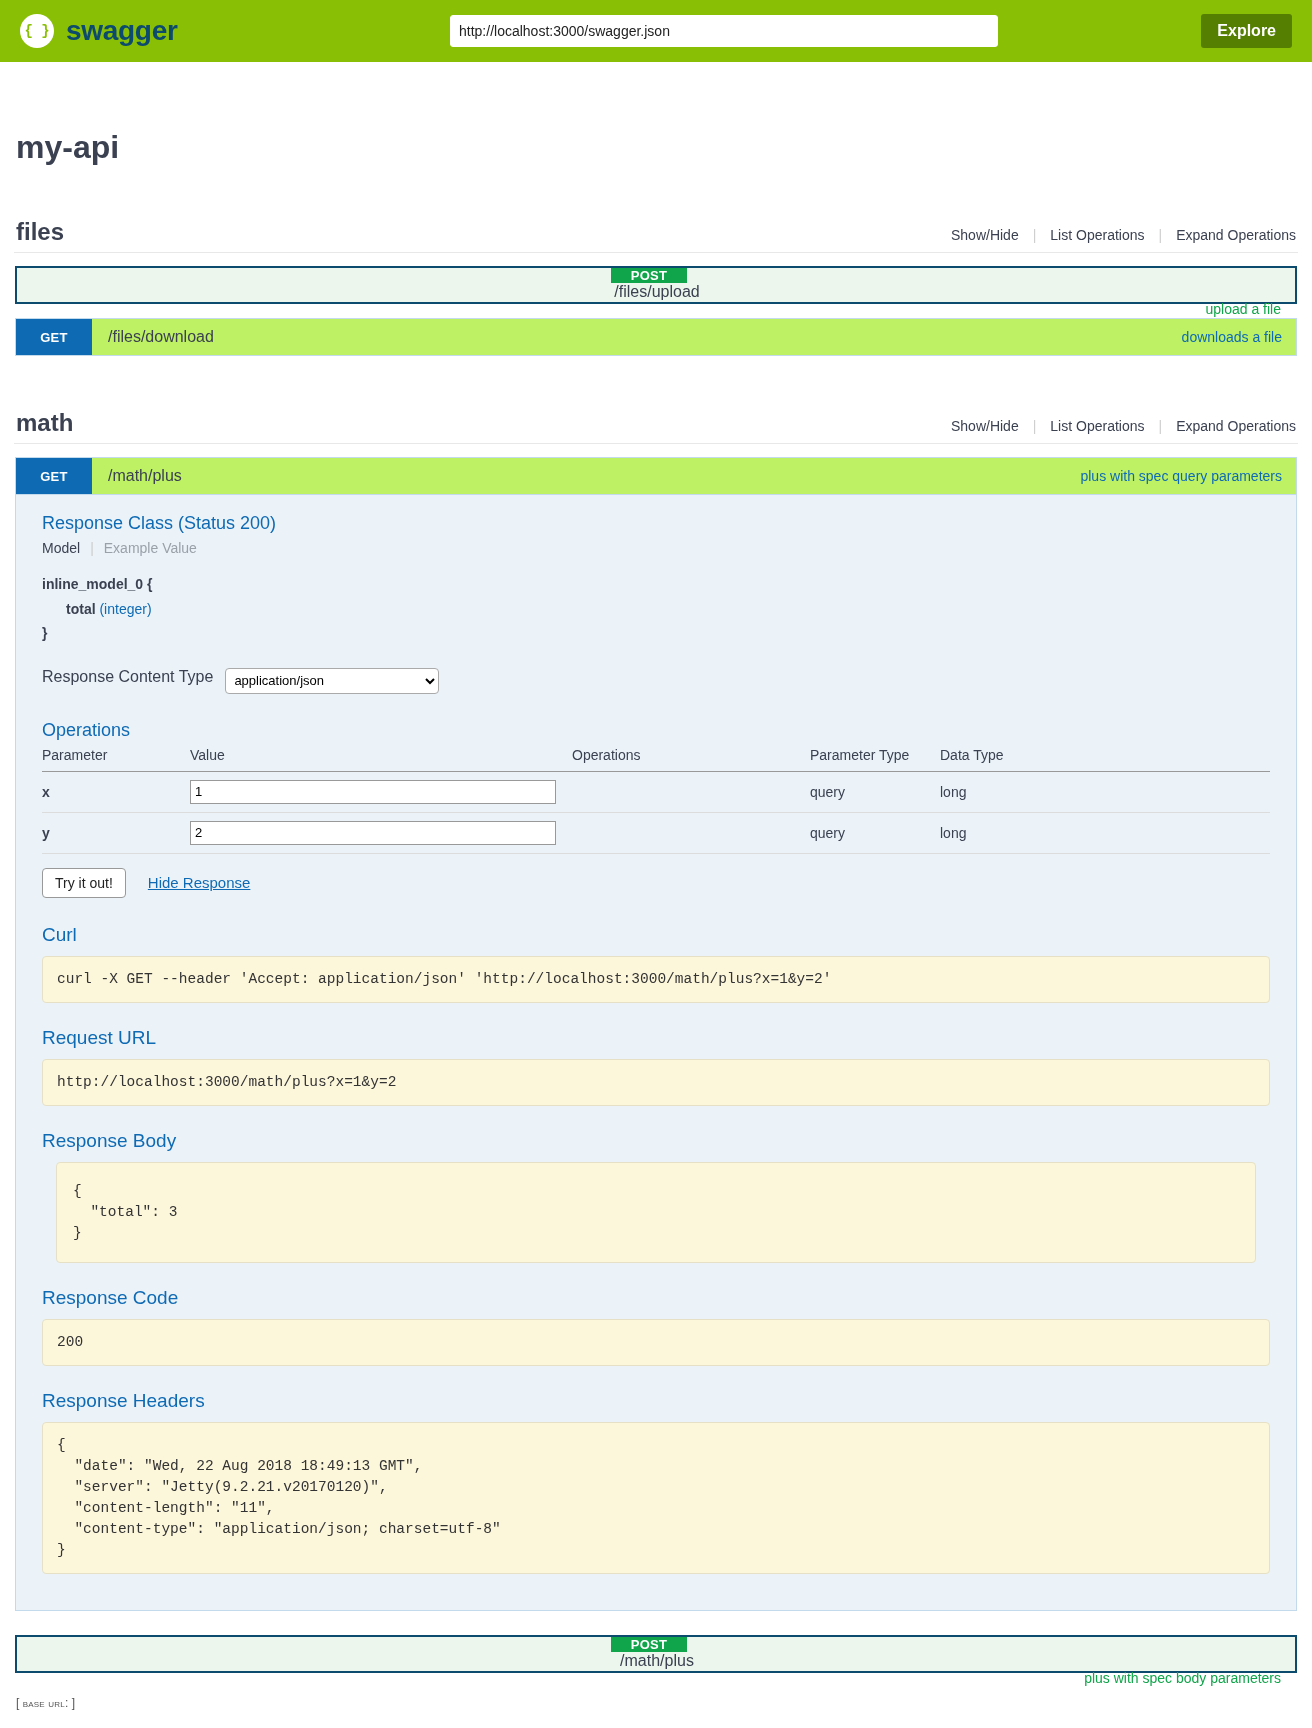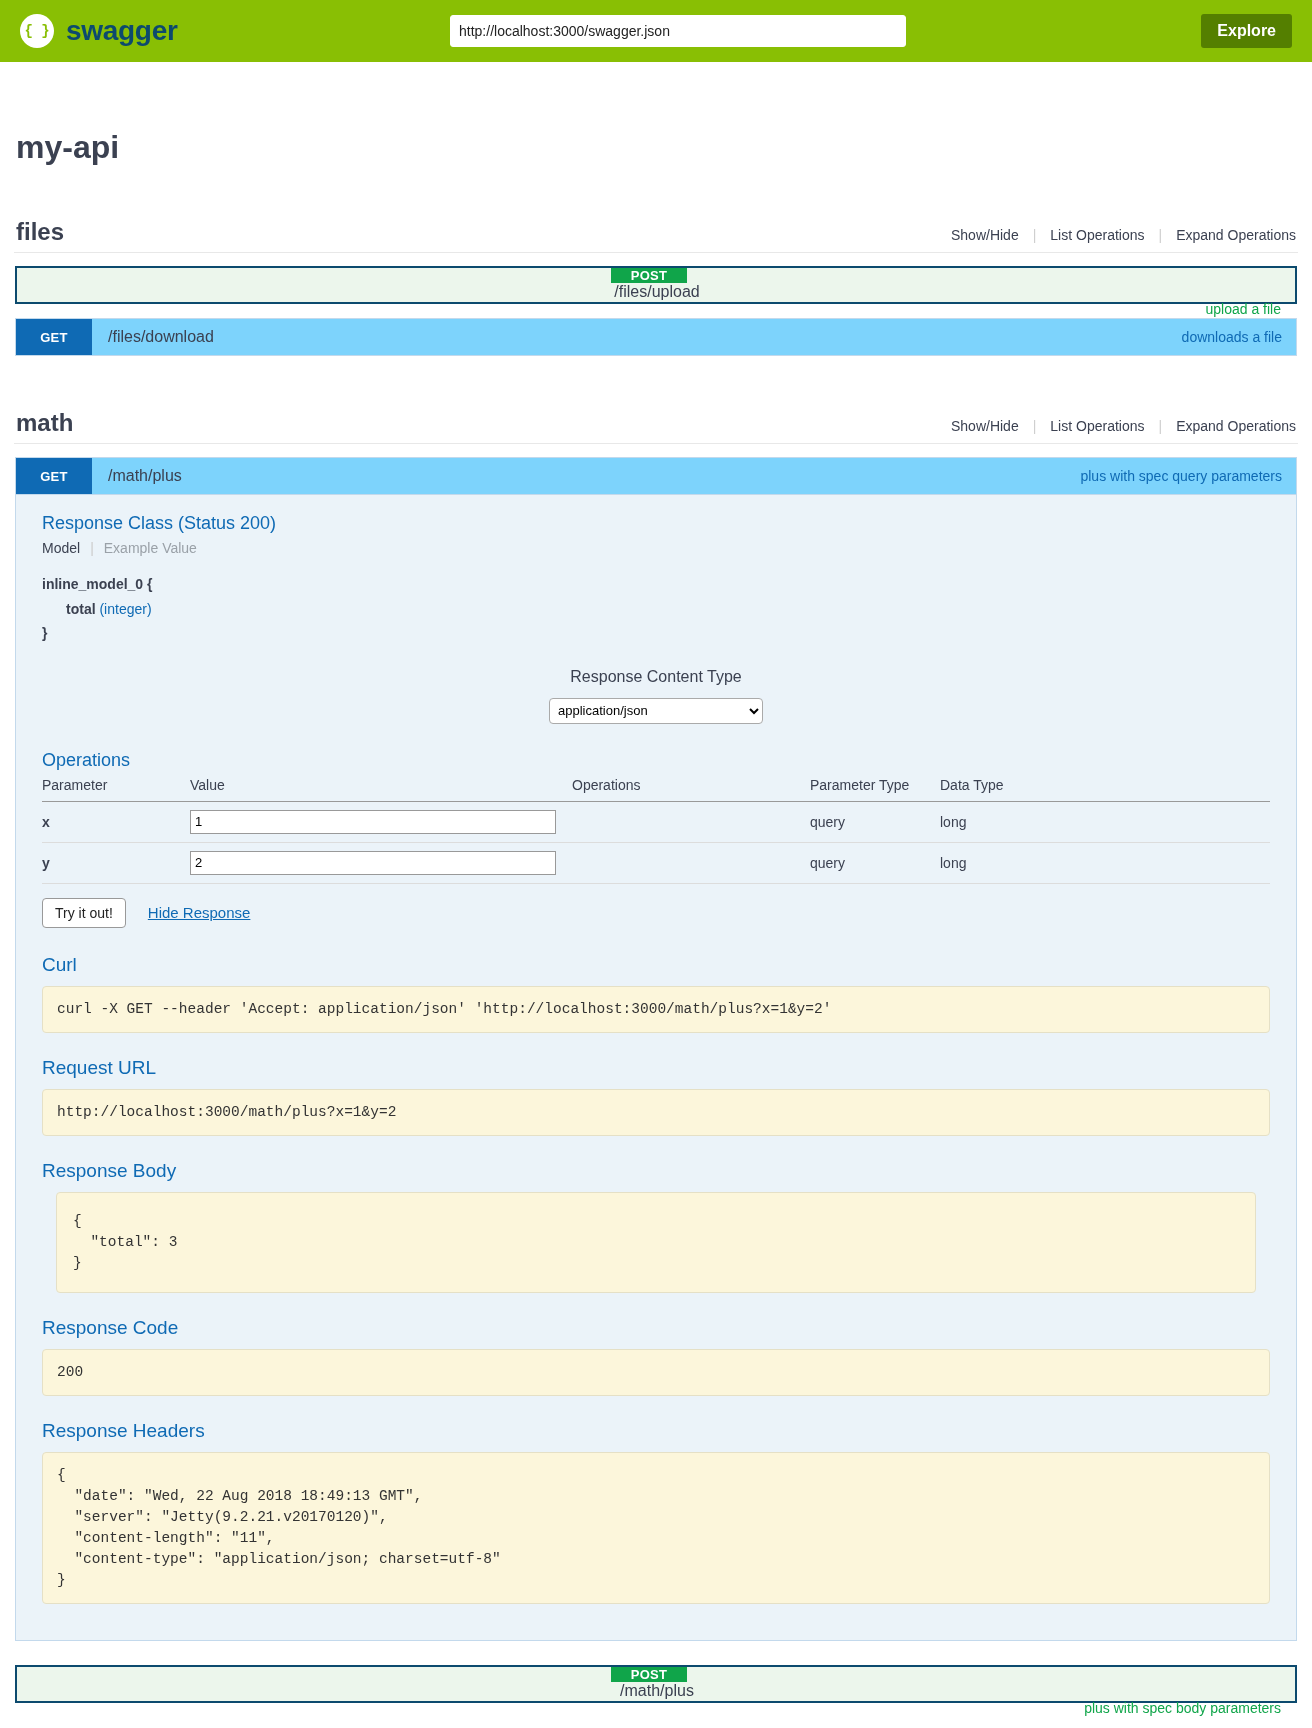--- a/index.html
+++ b/index.html
@@ -35,21 +35,21 @@
     font-weight: bold;
   }
   .logo-text {
     color: #0c4a6e;
     font-size: 28px;
     font-weight: bold;
     letter-spacing: -0.3px;
   }
   .url-input {
     flex: 0 0 auto;
-    width: 456px;
+    width: 548px;
     height: 32px;
     font-size: 14px;
     padding: 4px 8px;
     border: 1px solid #ffffff;
     border-radius: 3px;
     font-family: "Liberation Sans", sans-serif;
     color: #222;
     background: #fff;
     outline: none;
   }
@@ -113,21 +113,21 @@
     border-radius: 3px;
     border: 1px solid transparent;
   }
   .op-head {
     display: flex;
     align-items: center;
     height: 38px;
     padding-right: 14px;
   }
   .op.post .op-head { background: #ecf6ec; border: 2px solid #0c4a6e; flex-direction: column; }
-  .op.get .op-head  { background: #7dd3fc; border: 1px solid #c3d9ec; }
+  .op.get .op-head  { background: #bef264; border: 1px solid #c3d9ec; }
 
   .method {
     width: 76px;
     min-width: 76px;
     height: 100%;
     color: #ffffff;
     font-size: 13px;
     font-weight: bold;
     display: flex;
     align-items: center;
@@ -182,24 +182,23 @@
     font-size: 14px;
     line-height: 1.75;
     margin-bottom: 22px;
   }
   .model-block .mname { font-weight: bold; }
   .model-block .prop { margin-left: 24px; font-weight: bold; }
   .model-block .ptype { color: #0f6ab4; font-weight: normal; }
 
   .content-type-row {
     display: flex;
-    align-items: center;
+    align-items: flex-start;
     gap: 12px;
     margin-bottom: 26px;
-    flex-direction: column;
   }
   .content-type-label { font-size: 16px; color: #3b4151; }
   select.ct-select {
     width: 214px;
     height: 26px;
     font-size: 13px;
     font-family: "Liberation Sans", sans-serif;
     border: 1px solid #aaa;
     border-radius: 4px;
     background: #fff;

